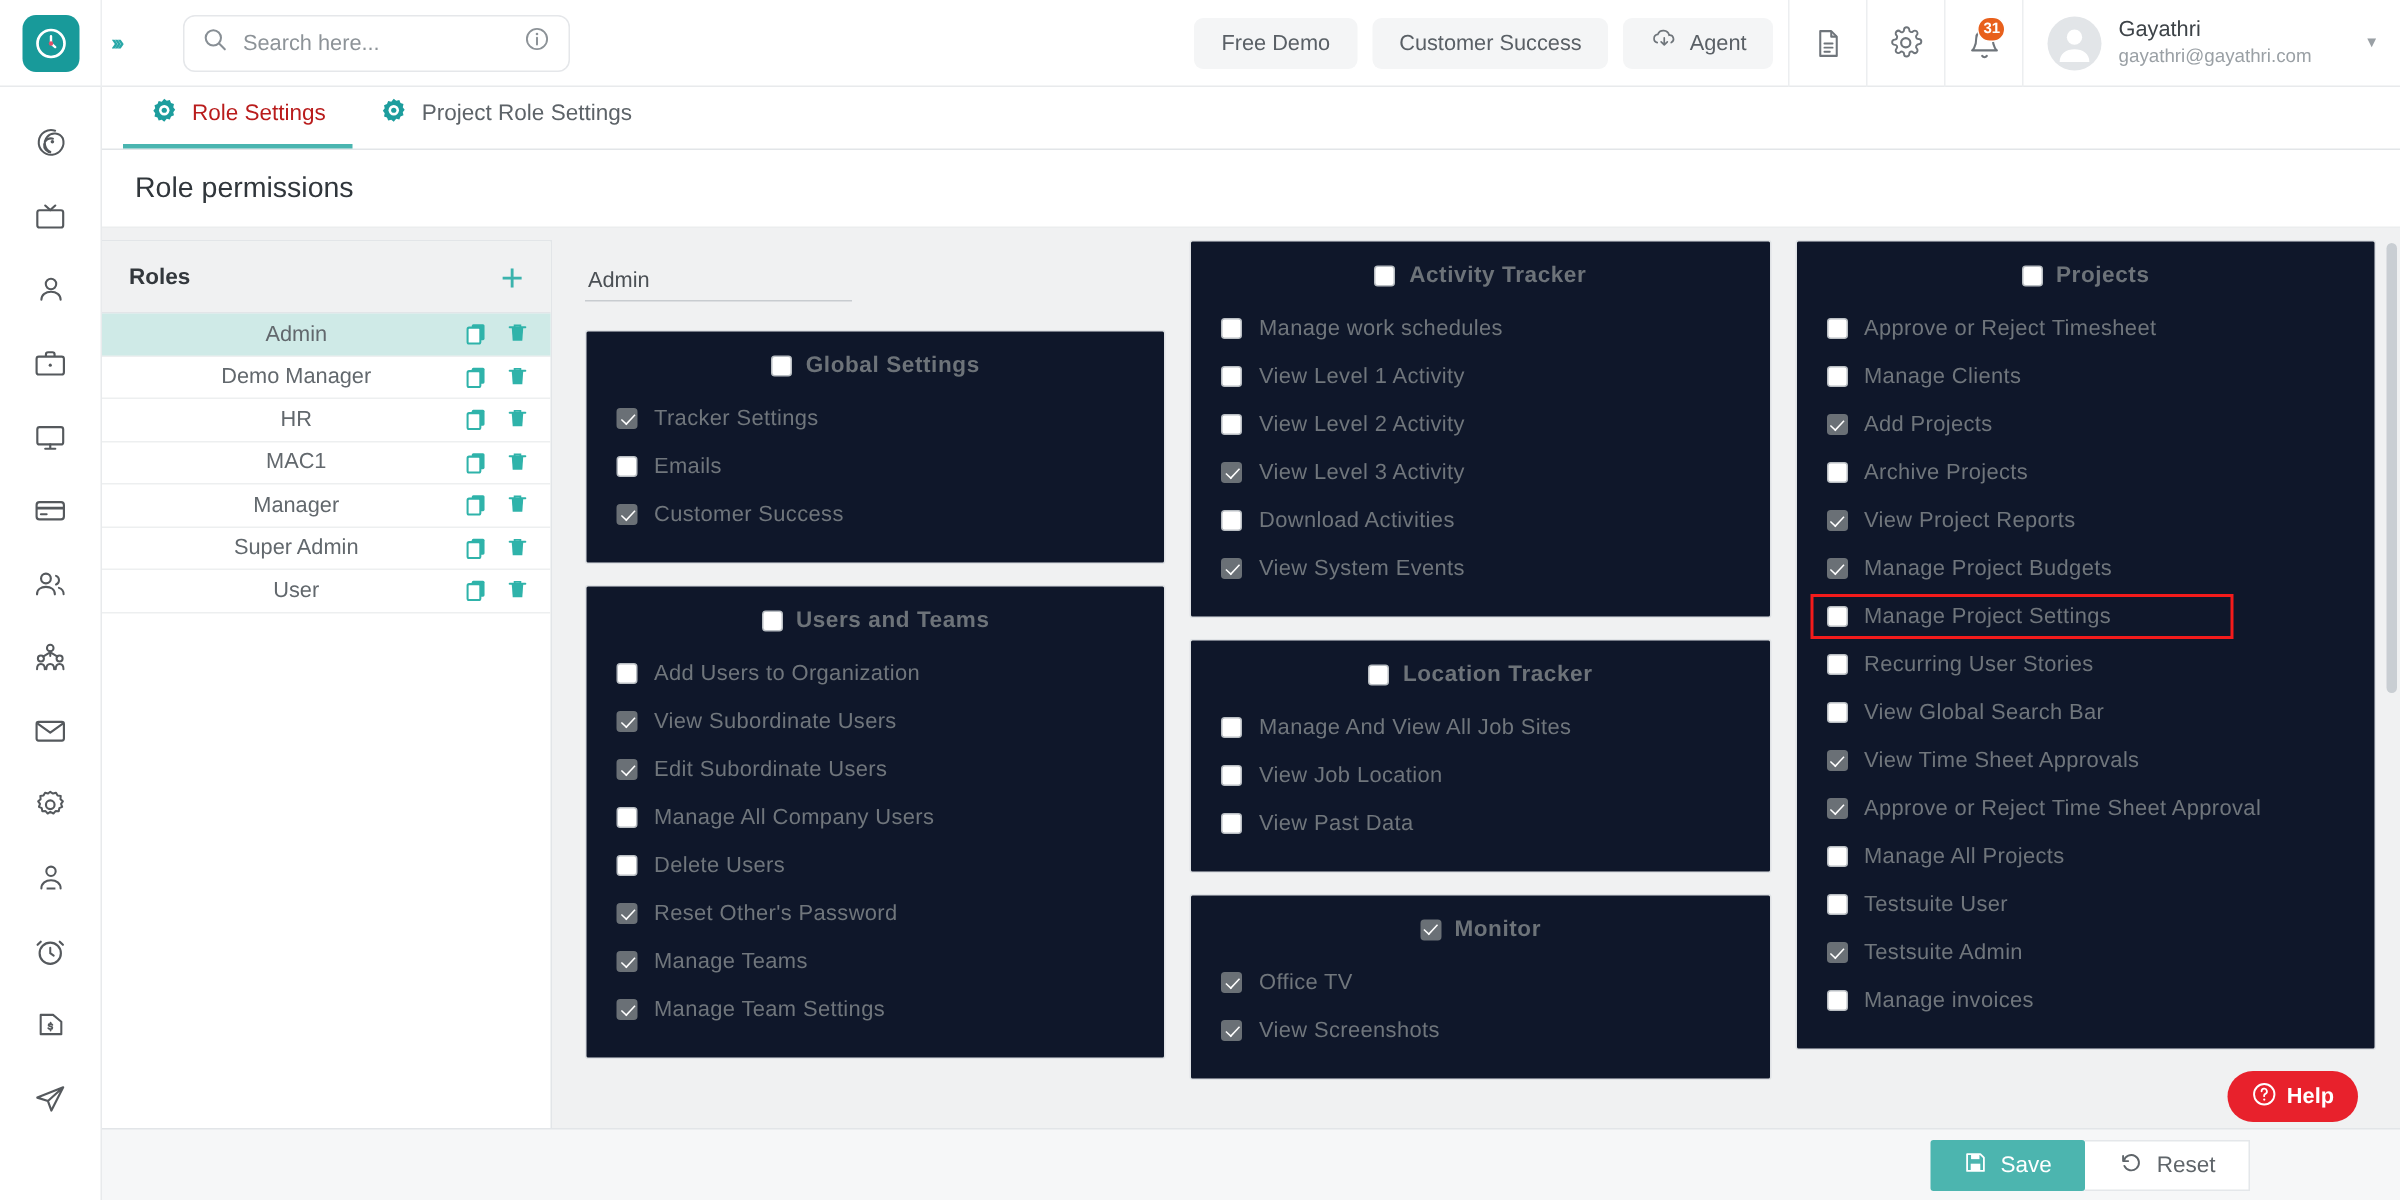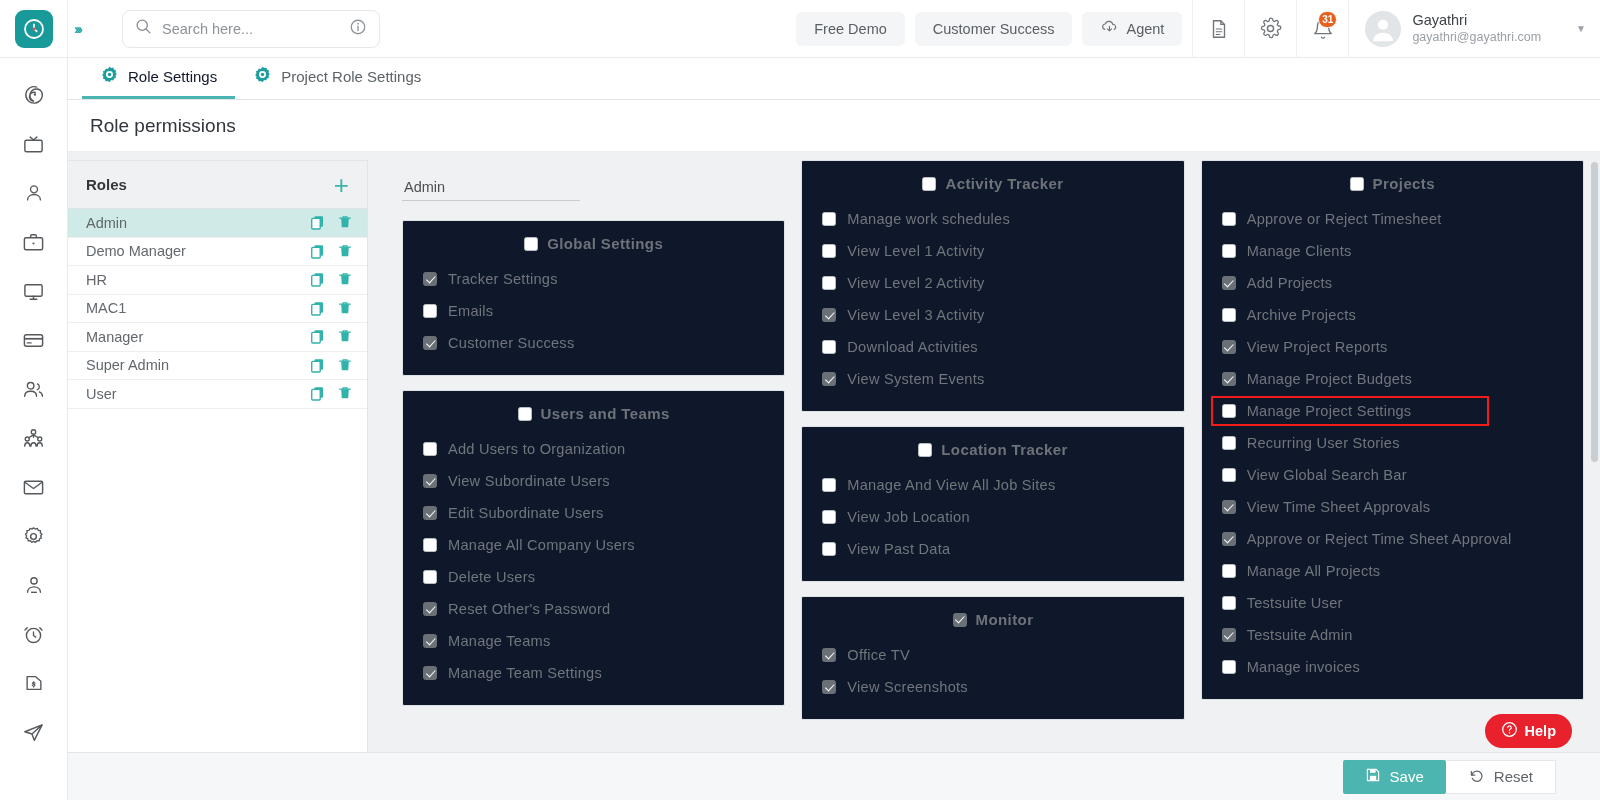--- a/index.html
+++ b/index.html
@@ -74,38 +74,38 @@
   
   .tabs {
     position: absolute; top: 58px; left: 68px; width: 1532px; height: 42px;
     background: #fff; border-bottom: 1px solid #e2e5e8; display: flex; align-items: flex-end;
     padding-left: 14px;
   }
   .tab {
     display: flex; align-items: center; gap: 9px; padding: 0 18px 9px 18px;
     font-size: 15px; color: #5d6368; cursor: pointer; border-bottom: 3px solid transparent;
   }
-  .tab.active { border-bottom-color: #4ab5b0; color: #0f172a; }
+  .tab.active { border-bottom-color: #4ab5b0; color: #b91c1c; }
 
   
   .content {
     position: absolute; top: 100px; left: 68px; width: 1532px; height: 700px; background: #f0f1f2;
   }
   .page-title-bar {
     height: 52px; background: #ffffff; display: flex; align-items: center;
     padding-left: 22px; border-bottom: 1px solid #ebedee;
   }
   .page-title { font-size: 19px; color: #30363b; }
 
   .body-area { display: flex; height: 648px; }
 
   
   .roles-panel {
-    width: 300px; margin: 8px 12px 0 0; background: #fff; border: 1px solid #e2e5e8;
-    border-left: none; display: flex; flex-direction: column; height: 600px;
+    width: 300px; margin: 8px 0 0 0; background: #fff; border: 1px solid #e2e5e8;
+    border-left: none; display: flex; flex-direction: column; height: 600px; text-align: center;
   }
   .roles-head {
     height: 48px; background: #f0f1f2; display: flex; align-items: center;
     padding: 0 18px; justify-content: space-between; border-bottom: 1px solid #e2e5e8;
   }
   .roles-head-title { font-size: 15px; font-weight: bold; color: #33383d; }
   .plus { color: #3bb3ad; font-size: 26px; line-height: 22px; cursor: pointer; }
   .role-row {
     height: 28.5px; display: flex; align-items: center; padding: 0 14px 0 18px;
     border-bottom: 1px solid #edeff0; cursor: pointer;
@@ -156,21 +156,21 @@
   }
   .highlight-box {
     position: absolute; border: 2.5px solid #f41b1b; left: 9px; right: 94px;
     top: 1px; height: 30px; pointer-events: none;
   }
 
   
   .actionbar {
     position: absolute; bottom: 0; left: 68px; width: 1532px; height: 48px;
     background: #f6f7f8; border-top: 1px solid #e2e5e8; display: flex;
-    align-items: center; justify-content: flex-end; padding-right: 44px; gap: 0;
+    align-items: center; justify-content: flex-end; padding-right: 100px; gap: 0;
   }
   .btn-save {
     height: 34px; padding: 0 22px; background: #4cb5af; color: #fff; border: none;
     display: flex; align-items: center; gap: 9px; font-size: 15px; cursor: pointer;
     font-family: "Liberation Sans", sans-serif; border-radius: 2px;
   }
   .btn-reset {
     height: 34px; padding: 0 22px; background: #fff; color: #5f656a;
     border: 1px solid #e4e7ea; border-left: none;
     display: flex; align-items: center; gap: 9px; font-size: 15px; cursor: pointer;

